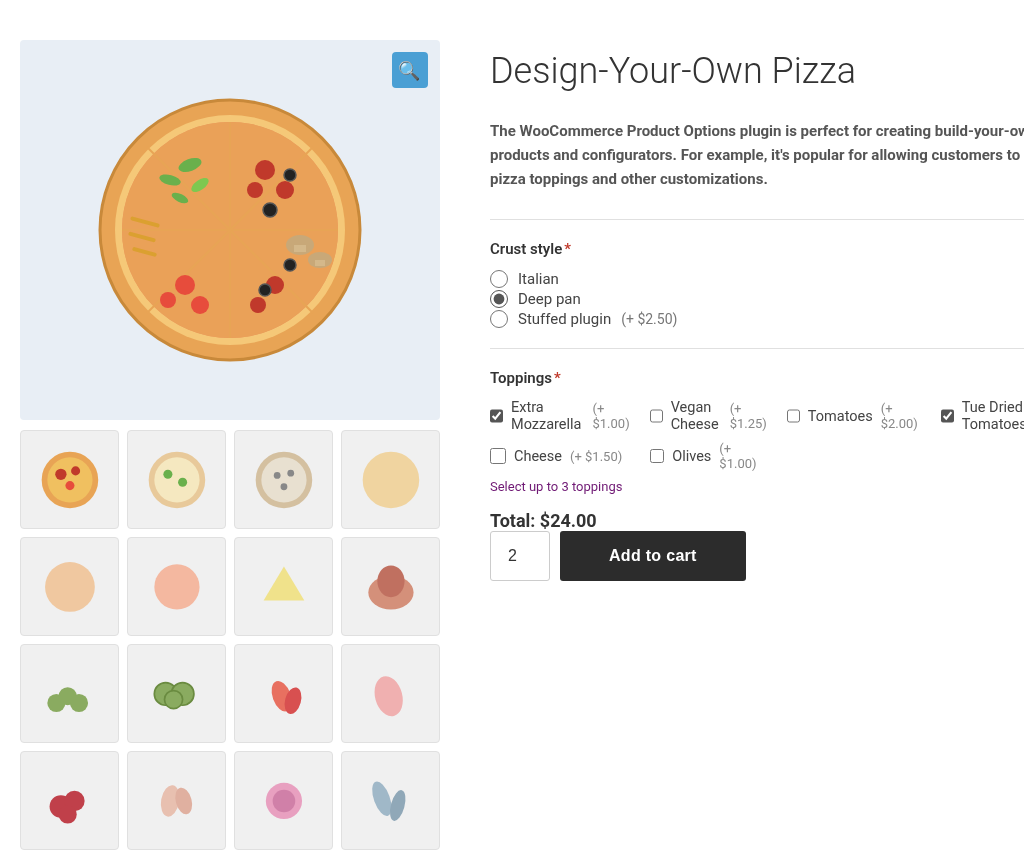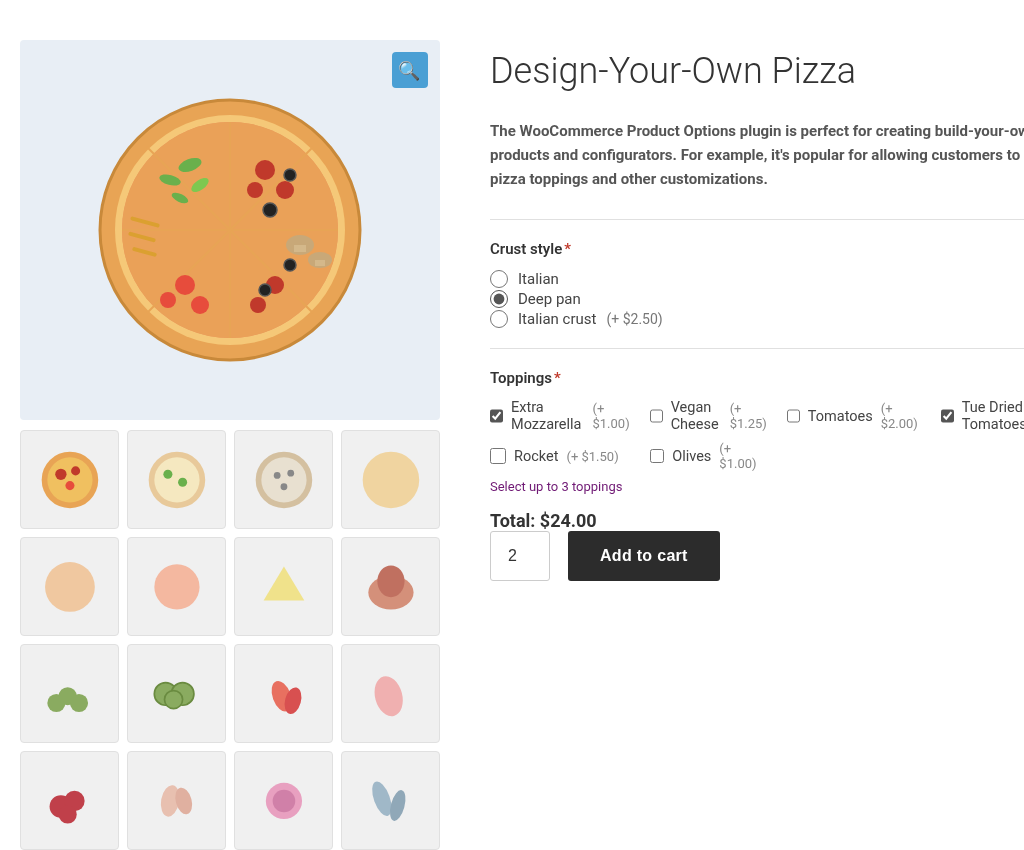--- a/index.html
+++ b/index.html
@@ -184,27 +184,26 @@
       border-radius: 3px;
       text-align: center;
       font-size: 16px;
       color: #333;
     }
     .add-to-cart-btn {
       background: #2c2c2c;
       color: #fff;
       border: none;
       border-radius: 3px;
-      padding: 0 32px;
+      padding: 0 49px;
       height: 50px;
       font-size: 16px;
       font-weight: 600;
       cursor: pointer;
       letter-spacing: 0.3px;
-      margin-left: 8px;
     }
   </style>
 </head>
 <body>
 
 <div class="page-container">
 
   <div class="left-col">
     <div class="main-image">
       <div class="zoom-btn">
@@ -384,21 +383,21 @@
         <label class="radio-item">
           <input type="radio" name="crust" value="italian" style="">
           <span>Italian</span>
         </label>
         <label class="radio-item">
           <input type="radio" name="crust" value="deep_pan" checked="" style="">
           <span>Deep pan</span>
         </label>
         <label class="radio-item">
           <input type="radio" name="crust" value="stuffed" style="">
-          <span>Italian crust</span>
+          <span>Stuffed plugin</span>
           <span class="radio-price">(+ $2.50)</span>
         </label>
       </div>
     </div>
 
     <hr class="divider">
 
     <div>
       <div class="section-label">
         <span>Toppings</span><span class="required-star">*</span>
@@ -419,21 +418,21 @@
           <span>Tomatoes</span>
           <span class="checkbox-price">(+ $2.00)</span>
         </label>
         <label class="checkbox-item">
           <input type="checkbox" checked="" style="">
           <span>Tue Dried Tomatoes</span>
           <span class="checkbox-price">(+ $1.50)</span>
         </label>
         <label class="checkbox-item">
           <input type="checkbox" style="">
-          <span>Rocket</span>
+          <span>Cheese</span>
           <span class="checkbox-price">(+ $1.50)</span>
         </label>
         <label class="checkbox-item">
           <input type="checkbox" style="">
           <span>Olives</span>
           <span class="checkbox-price">(+ $1.00)</span>
         </label>
       </div>
       <div class="topping-hint">Select up to 3 toppings</div>
     </div>

